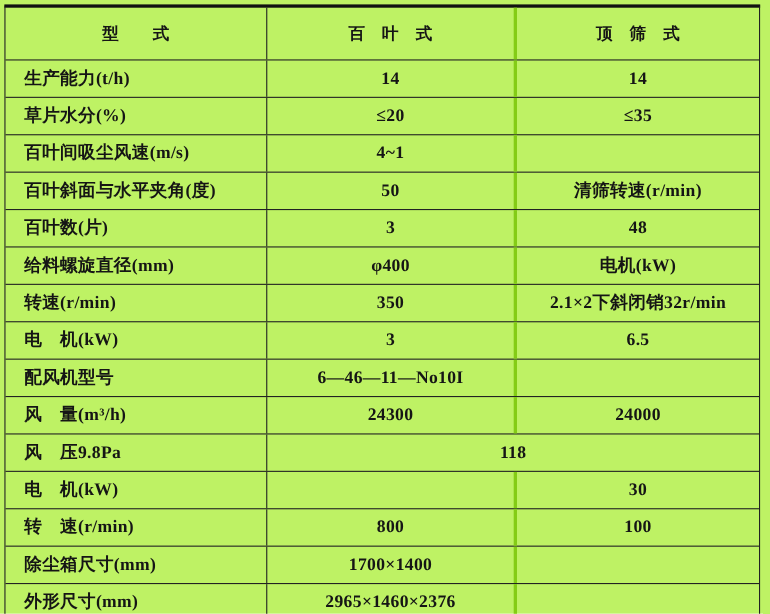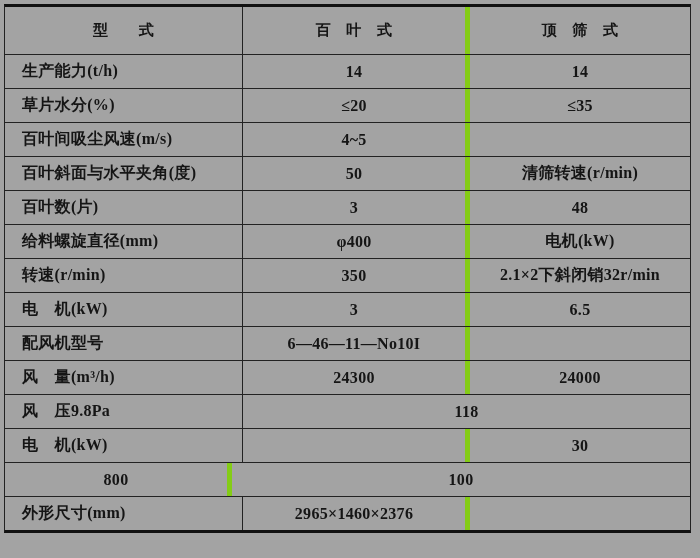--- a/index.html
+++ b/index.html
@@ -6,21 +6,21 @@
     margin: 0;
     padding: 0;
     background: #fbfaf6;
     font-family: "Liberation Serif", "DejaVu Serif", serif;
     color: #151515;
   }
   .page {
     position: relative;
     width: 700px;
     height: 558px;
-    background: #a3a3a3;
+    background: #bef264;
   }
   .spec-table {
     position: absolute;
     left: 4px;
     top: 4px;
     width: 687px;
     border-top: 3px solid #111;
     border-bottom: 3px solid #111;
     border-left: 1px solid #222;
     border-right: 1px solid #222;
@@ -48,21 +48,21 @@
   }
   .c1 {
     width: 238px;
     border-right: 1px solid #222;
     padding-left: 17px;
     justify-content: flex-start;
     font-weight: 600;
   }
   .c2 {
     width: 227px;
-    border-right: 5px solid #84cc16;
+    border-right: 3px solid #84cc16;
     justify-content: center;
   }
   .c3 {
     flex: 1;
     justify-content: center;
   }
   .row.header .cell {
     justify-content: center;
     padding-left: 0;
     font-weight: 700;
@@ -91,21 +91,21 @@
     </div>
 
     <div class="row">
       <div class="cell c1">草片水分(%)</div>
       <div class="cell c2 val">≤20</div>
       <div class="cell c3 val">≤35</div>
     </div>
 
     <div class="row">
       <div class="cell c1">百叶间吸尘风速(m/s)</div>
-      <div class="cell c2 val">4~5</div>
+      <div class="cell c2 val">4~1</div>
       <div class="cell c3 val"></div>
     </div>
 
     <div class="row">
       <div class="cell c1">百叶斜面与水平夹角(度)</div>
       <div class="cell c2 val">50</div>
       <div class="cell c3 val">清筛转速(r/min)</div>
     </div>
 
     <div class="row">
@@ -149,24 +149,30 @@
       <div class="cell c3 val">118</div>
     </div>
 
     <div class="row">
       <div class="cell c1">电　机(kW)</div>
       <div class="cell c2 val"></div>
       <div class="cell c3 val">30</div>
     </div>
 
     <div class="row">
+      <div class="cell c1">转　速(r/min)</div>
       <div class="cell c2 val">800</div>
       <div class="cell c3 val">100</div>
     </div>
 
+    <div class="row">
+      <div class="cell c1">除尘箱尺寸(mm)</div>
+      <div class="cell c2 val">1700×1400</div>
+      <div class="cell c3 val"></div>
+    </div>
 
     <div class="row">
       <div class="cell c1">外形尺寸(mm)</div>
       <div class="cell c2 val">2965×1460×2376</div>
       <div class="cell c3 val"></div>
     </div>
 
   </div>
 </div>
 

